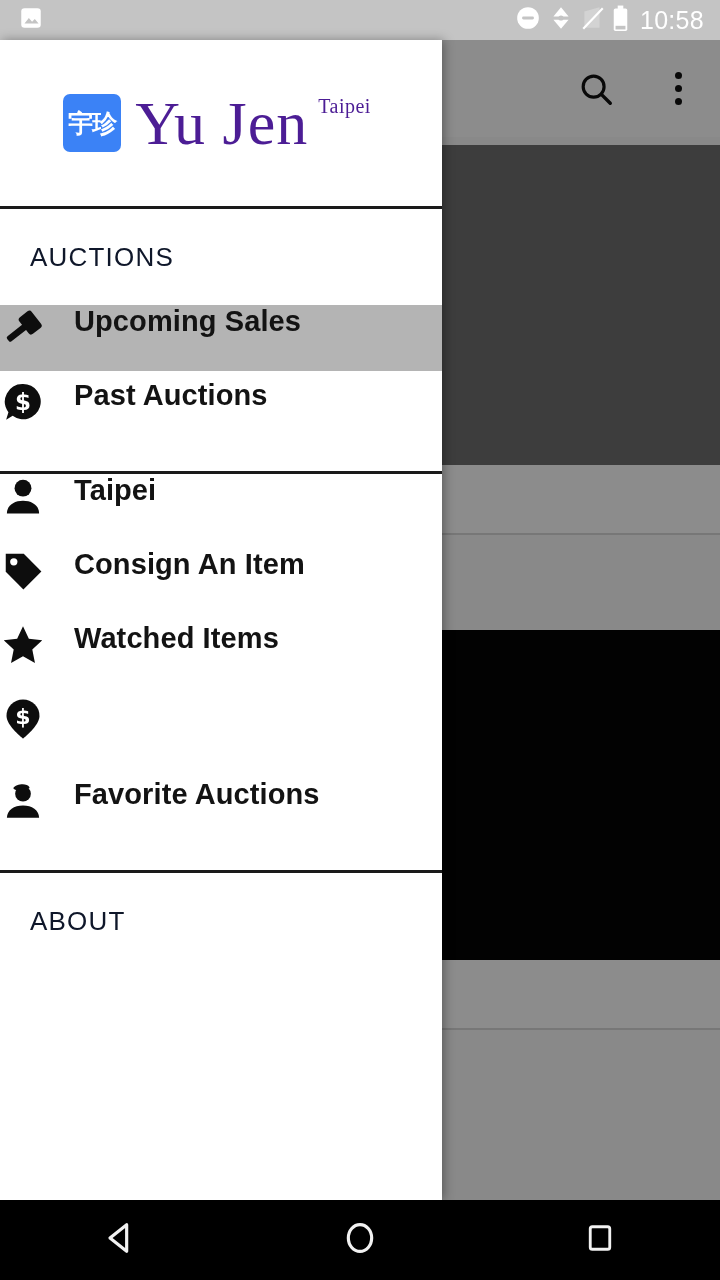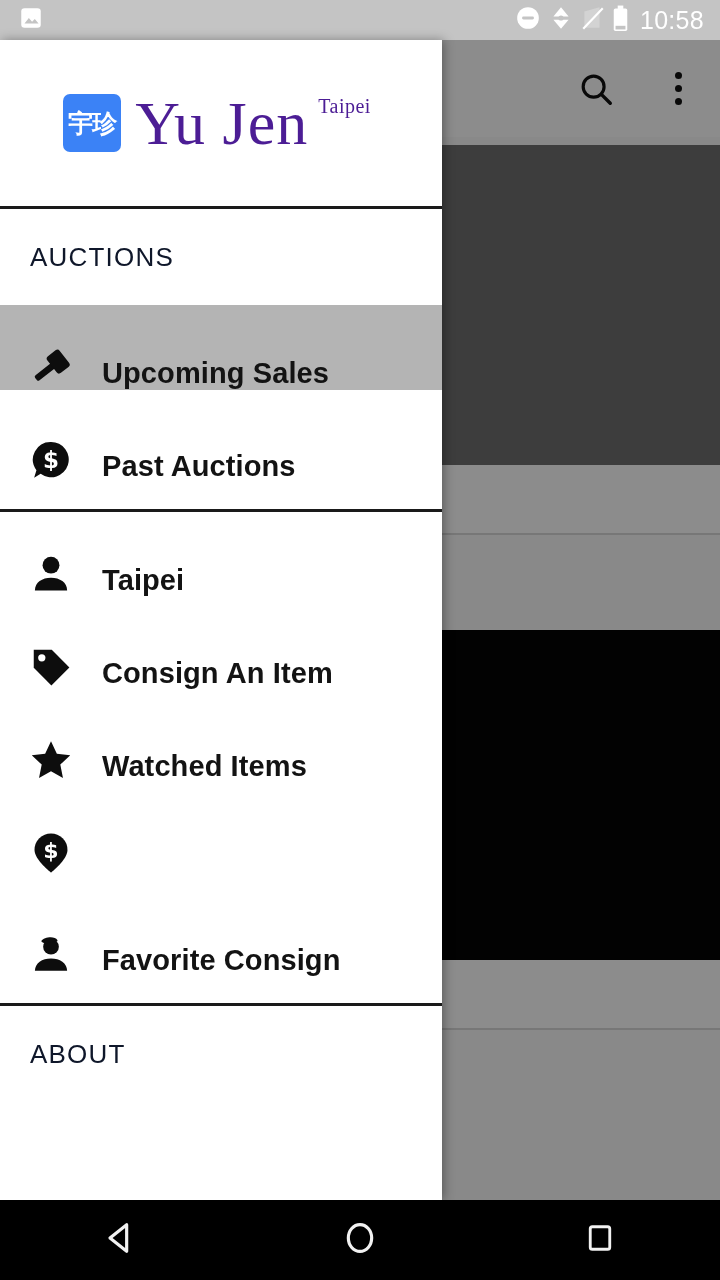--- a/index.html
+++ b/index.html
@@ -80,21 +80,21 @@
     display:flex;align-items:baseline;gap:10px;
   }
   .logo-sup{font-size:20px;letter-spacing:.5px;align-self:flex-start;margin-top:4px;}
 
   .div-strong{height:3px;background:#1a1a1a;}
   .section-label{
     height:96px;display:flex;align-items:center;padding-left:30px;
     color:#0f172a;font-size:26px;letter-spacing:1.2px;
   }
   .nav-row{
-    height:85px;display:flex;align-items:flex-end;padding-left:28px;background:#fff;
+    height:66px;display:flex;align-items:flex-start;background:#fff;
   }
   .nav-row.active{background:#b4b4b4;}
   .nav-row .ico{width:74px;display:flex;align-items:center;justify-content:flex-start;}
   .nav-row .label{font-size:29px;color:#131313;font-weight:700;letter-spacing:.1px;}
   .gap-sm{height:8px;background:#fff;}
   .gap-md{height:26px;background:#fff;}
 
   
   .navbar{position:absolute;left:0;bottom:0;width:720px;height:80px;background:#000;display:flex;align-items:center;justify-content:space-around;}
   .navbar .slot{width:180px;display:flex;align-items:center;justify-content:center;}
@@ -282,21 +282,21 @@
     <div class="gap-sm"></div>
 
     <div class="nav-row">
       <span class="ico">
         <svg width="46" height="46" viewBox="0 0 24 24">
             <circle cx="12" cy="8.2" r="4.1" fill="#0d0d0d"></circle>
             <path d="M6.9 5.4c1.4-2.4 7.2-2.9 8.4-.7.5.9-1 .7-2.6 1-2.2.4-4.5 1.4-5.8-.3z" fill="#0d0d0d"></path>
             <path d="M3.6 20.8c0-4.1 3.8-6.5 8.4-6.5s8.4 2.4 8.4 6.5z" fill="#0d0d0d"></path>
           </svg>
       </span>
-      <span class="label">Favorite Consign</span>
+      <span class="label">Favorite Auctions</span>
     </div>
 
     <div class="gap-md"></div>
     <div class="div-strong"></div>
 
     <div class="section-label">ABOUT</div>
 
   </div>
 
   <div class="navbar">

